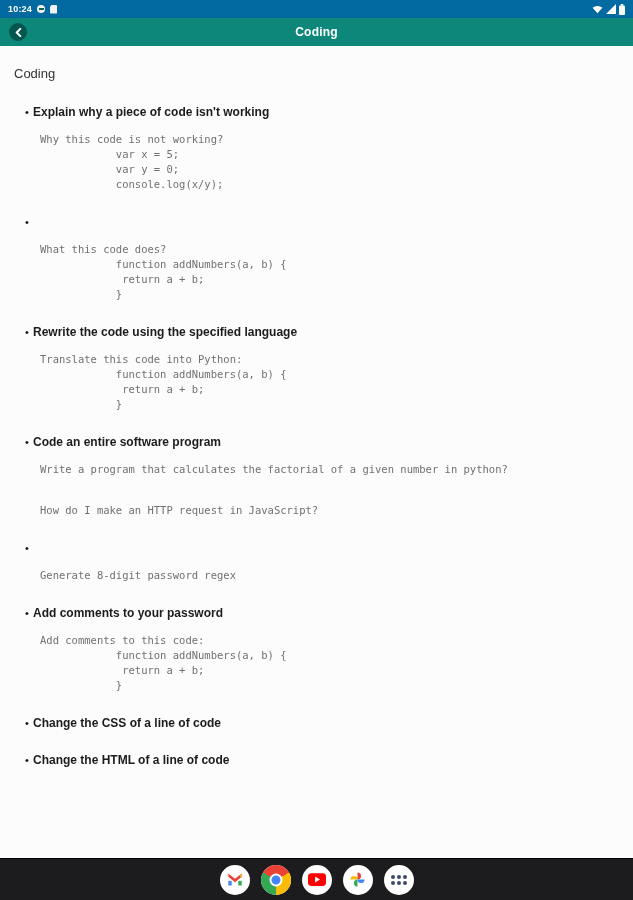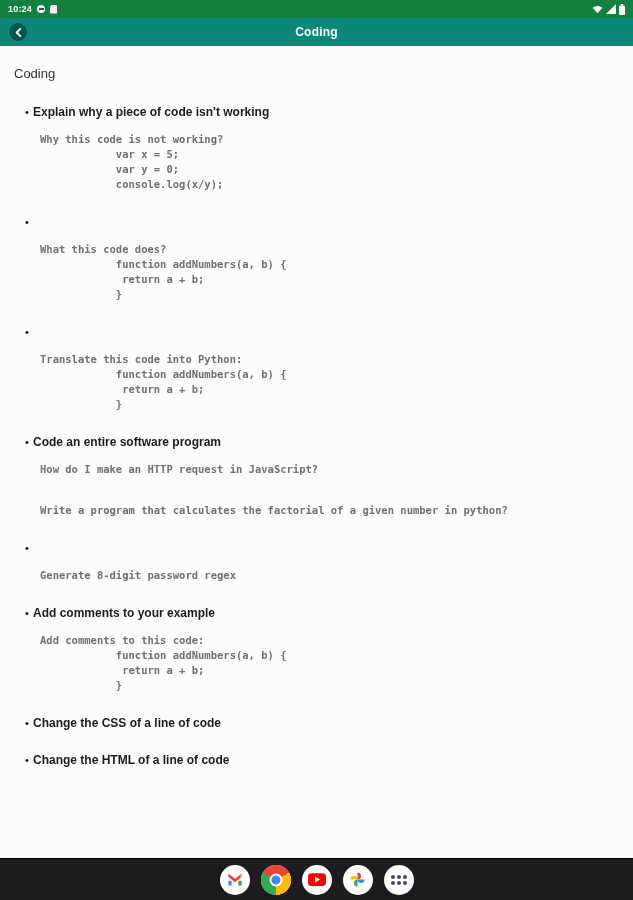--- a/index.html
+++ b/index.html
@@ -4,21 +4,21 @@
 <style>
   * { margin:0; padding:0; box-sizing:border-box; }
   html,body { background:#e8e8e8; }
   .screen {
     position:relative; width:633px; height:900px; overflow:hidden;
     background:#fcfcfc; font-family:"Liberation Sans", sans-serif;
   }
   
   .status-bar {
     position:absolute; top:0; left:0; right:0; height:18px;
-    background:#15803d; color:#fff;
+    background:#0369a1; color:#fff;
     display:flex; align-items:center; padding:0 8px;
   }
   .status-left { display:flex; align-items:center; gap:5px; }
   .status-time { font-size:9px; font-weight:bold; letter-spacing:.2px; }
   .status-right { margin-left:auto; display:flex; align-items:center; gap:3px; }
   .dnd-dot { width:8px; height:8px; border-radius:50%; background:#f2f2f2; position:relative; }
   .dnd-dot::after { content:""; position:absolute; left:1.5px; right:1.5px; top:3.25px; height:1.5px; background:#05665c; }
   .sim-chip { width:7px; height:9px; background:#f2f2f2; border-radius:1px;
     clip-path:polygon(0 2px,2px 0,100% 0,100% 100%,0 100%); }
   
@@ -39,21 +39,21 @@
     background:#fcfcfc; padding:20px 14px 0 14px; overflow:hidden;
   }
   .page-heading { font-size:13px; line-height:16px; font-weight:400; color:#333; }
   .section { margin-top:24px; }
   .item-row { padding-left:11px; display:flex; }
   .bullet { width:8px; font-size:11px; line-height:13px; color:#111; flex:none; }
   .item-title { font-size:12px; line-height:13px; font-weight:bold; color:#1c1c1c; }
   pre.code-block {
     margin:13px 0 0 26px;
     font-family:"DejaVu Sans Mono","Liberation Mono",monospace;
-    font-size:10.5px; line-height:15px; color:#707070; white-space:pre;font-weight:bold;
+    font-size:10.5px; line-height:15px; color:#707070; white-space:pre;
   }
   pre.code-block + pre.code-block { margin-top:26px; }
   
   .nav-bar {
     position:absolute; left:0; right:0; bottom:0; height:42px;
     background:#1c1c1e; border-top:1px solid #000;
     display:flex; align-items:center; justify-content:center; gap:11px;
   }
   .app-icon {
     width:30px; height:30px; border-radius:50%; background:#fff;
@@ -125,47 +125,48 @@
     </div>
   <pre class="code-block">What this code does?
             function addNumbers(a, b) {
              return a + b;
             }</pre>
         </div>
 
   <div class="section">
     <div class="item-row">
       <span class="bullet">•</span>
+      <span class="item-title">Rewrite the code using the specified language</span>
     </div>
   <pre class="code-block">Translate this code into Python:
             function addNumbers(a, b) {
              return a + b;
             }</pre>
         </div>
 
   <div class="section">
     <div class="item-row">
       <span class="bullet">•</span>
       <span class="item-title">Code an entire software program</span>
     </div>
-  <pre class="code-block">How do I make an HTTP request in JavaScript?</pre>
-          <pre class="code-block">Write a program that calculates the factorial of a given number in python?</pre>
+  <pre class="code-block">Write a program that calculates the factorial of a given number in python?</pre>
+          <pre class="code-block">How do I make an HTTP request in JavaScript?</pre>
         </div>
 
   <div class="section">
     <div class="item-row">
       <span class="bullet">•</span>
     </div>
           <pre class="code-block">Generate 8-digit password regex</pre>
         </div>
 
   <div class="section">
     <div class="item-row">
       <span class="bullet">•</span>
-      <span class="item-title">Add comments to your example</span>
+      <span class="item-title">Add comments to your password</span>
     </div>
   <pre class="code-block">Add comments to this code:
             function addNumbers(a, b) {
              return a + b;
             }</pre>
         </div>
 
   <div class="section">
     <div class="item-row">
       <span class="bullet">•</span>

